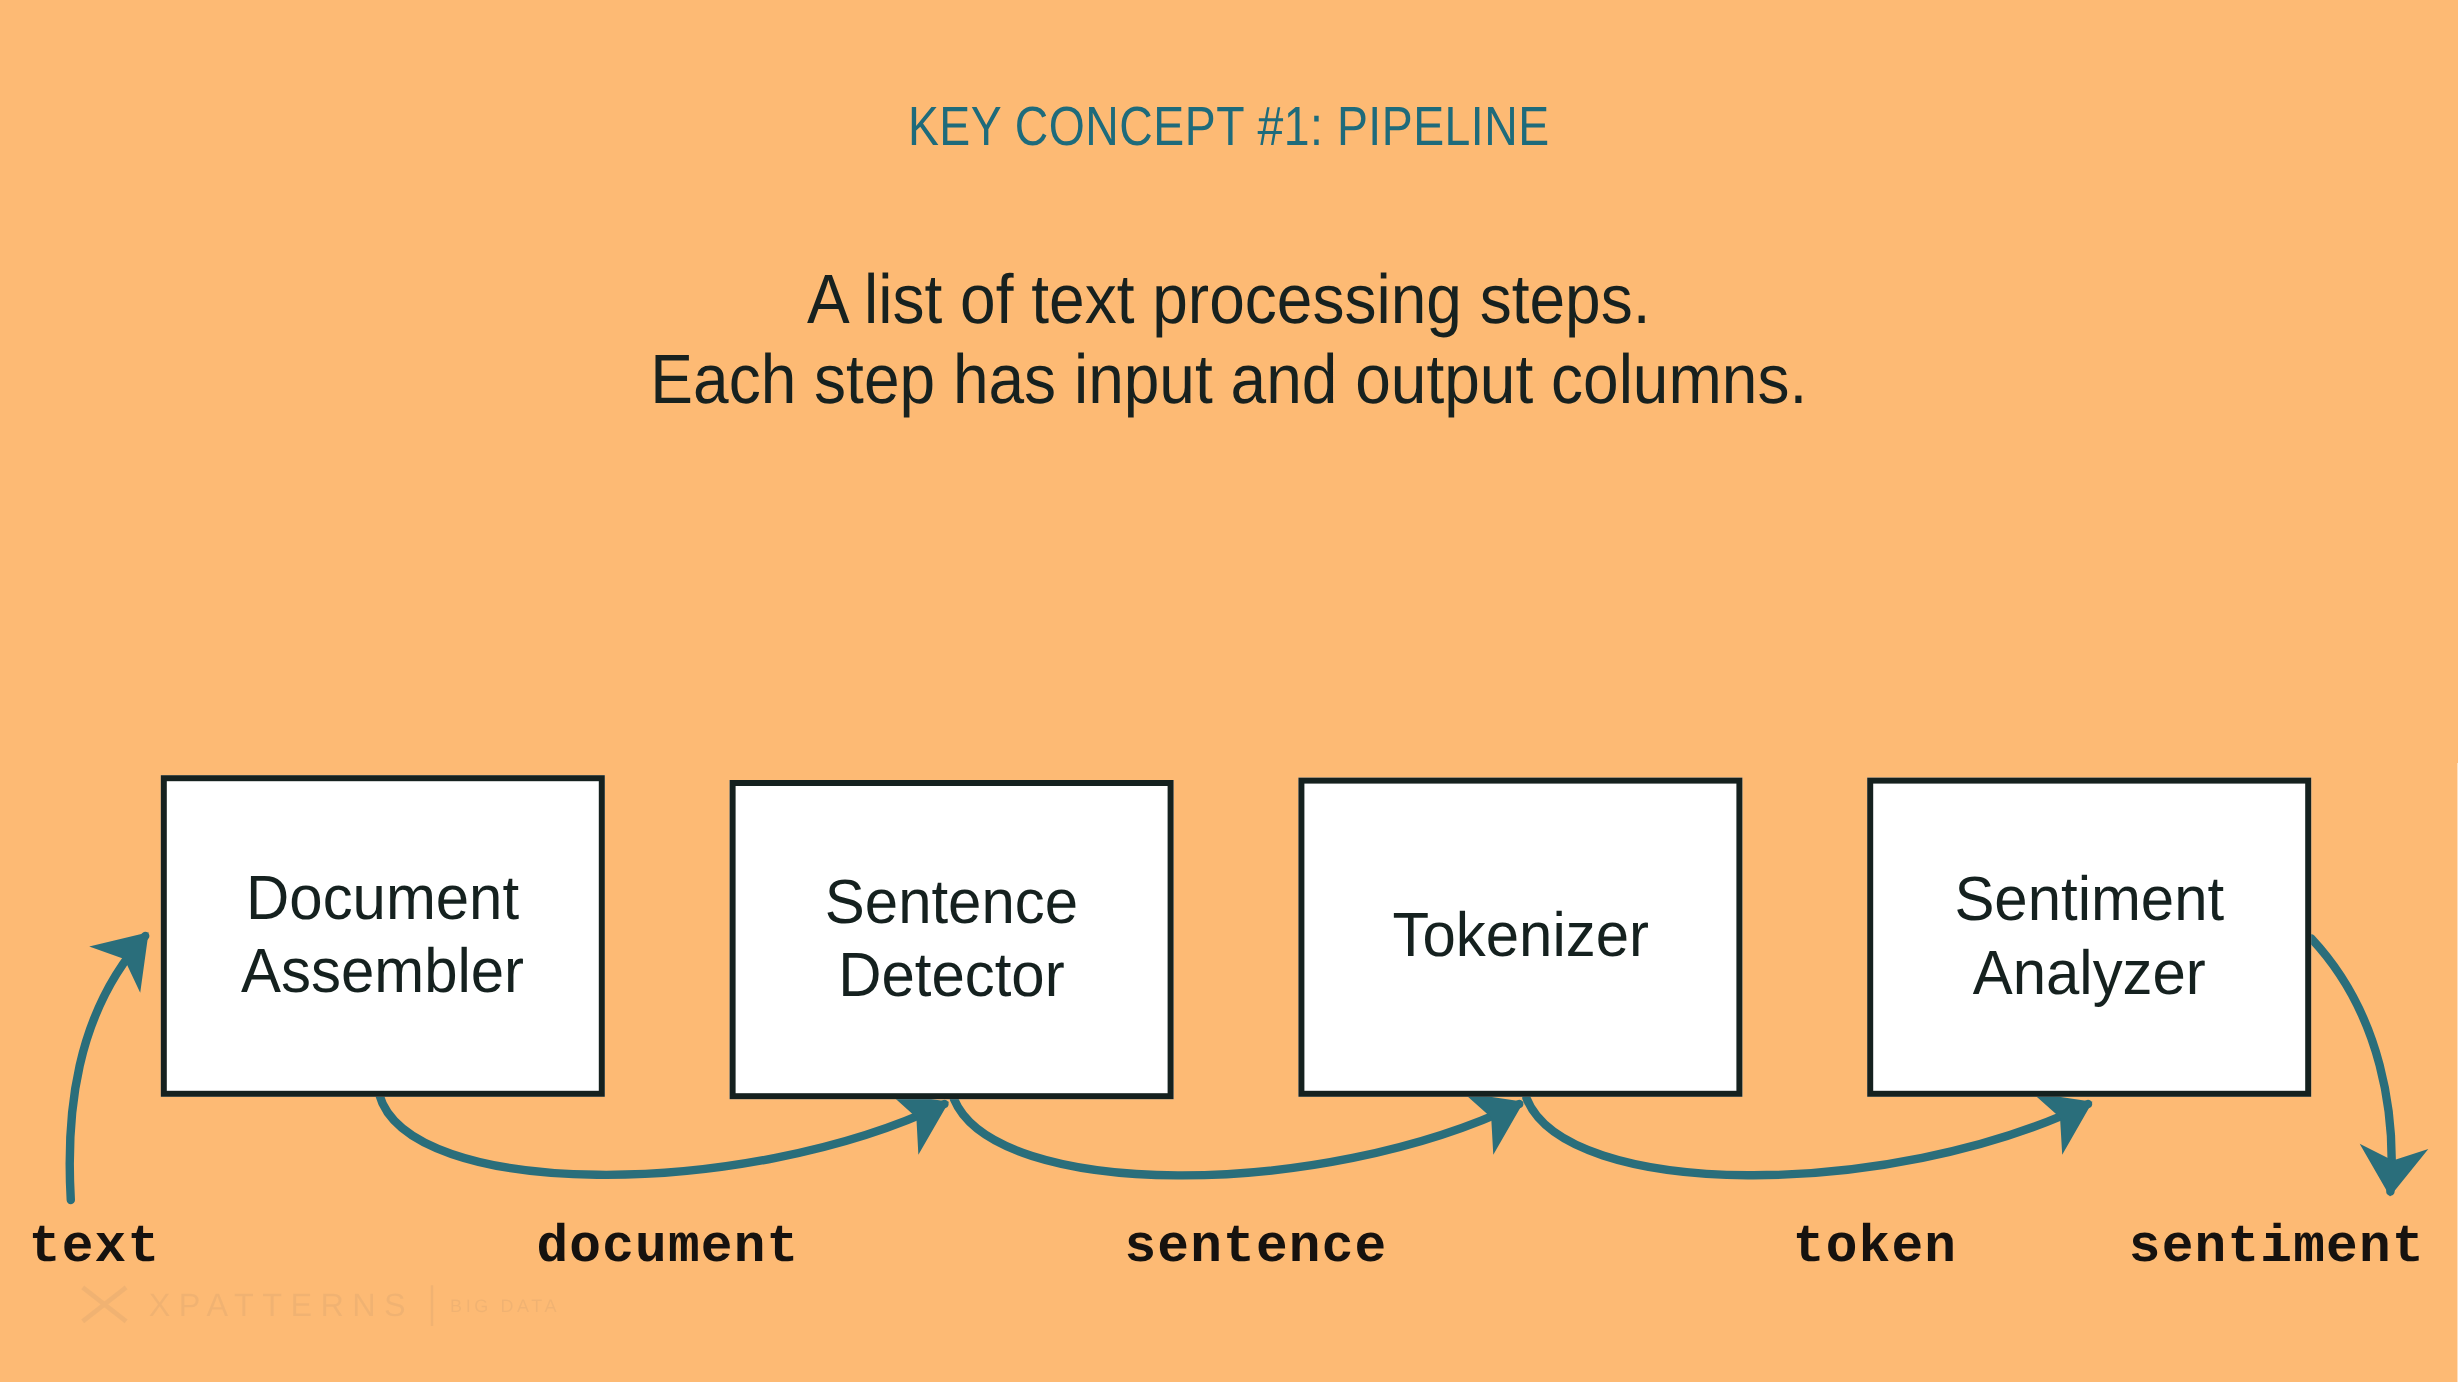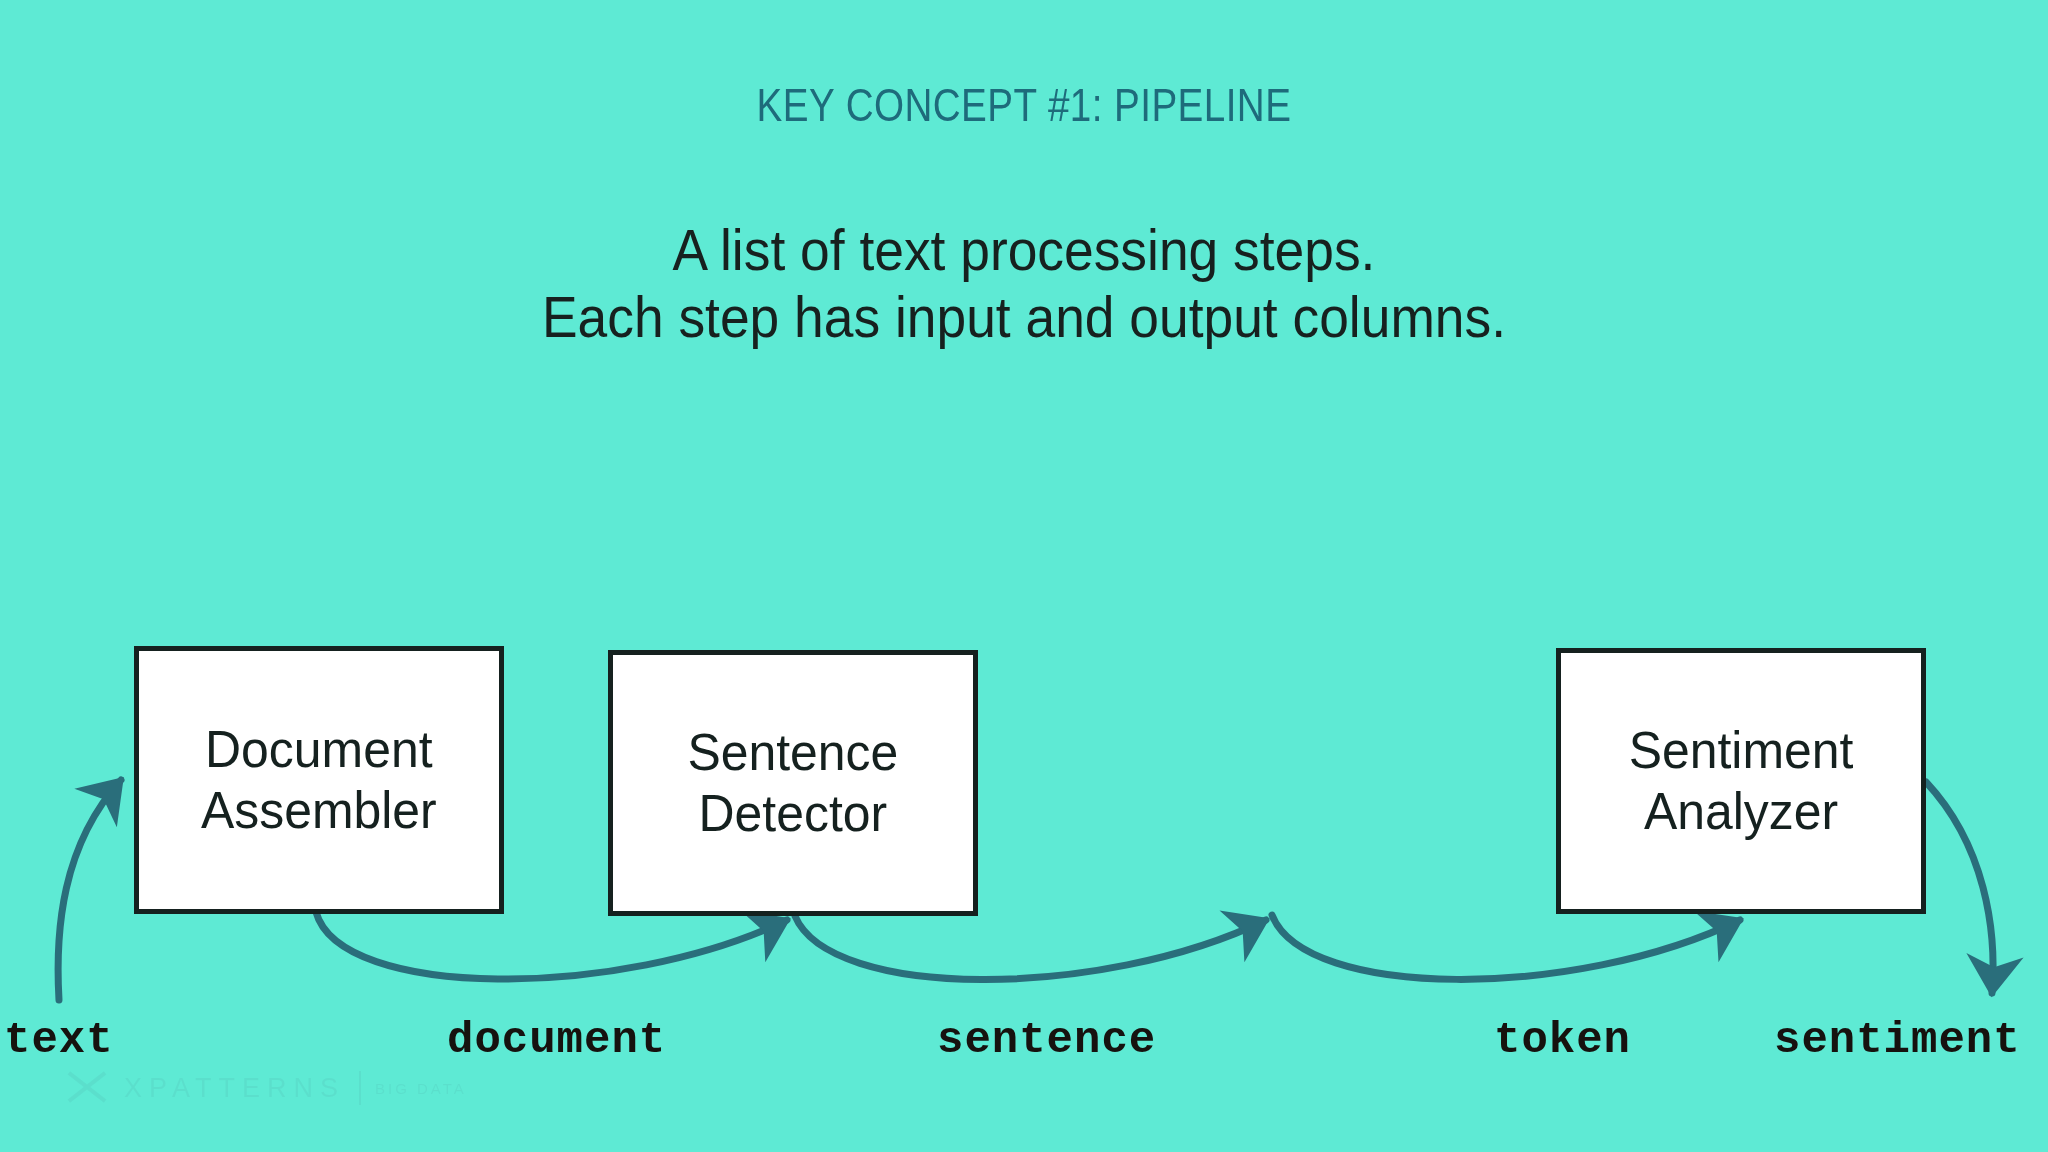--- a/index.html
+++ b/index.html
@@ -12,21 +12,21 @@
     height: 1152px;
     position: relative;
     overflow: hidden;
     font-family: "Liberation Sans", sans-serif;
     -webkit-font-smoothing: antialiased;
   }
 
   .slide {
     position: absolute;
     inset: 0;
-    background: #5eead4;
+    background: #fdba74;
     text-decoration: underline;
   }
 
   
   .title {
     position: absolute;
     top: 78px;
     left: 0;
     width: 2048px;
     text-align: center;
@@ -99,21 +99,21 @@
   .col-label {
     position: absolute;
     color: #16120f;
     font-family: "Liberation Mono", "DejaVu Sans Mono", monospace;
     font-weight: 700;
     font-size: 44px;
     letter-spacing: 1px;
     white-space: nowrap;
     z-index: 4;
   }
-  #col-label-0 { left: 4px;   top: 1015px; }
+  #col-label-0 { left: 24px;   top: 1015px; }
   #col-label-1 { left: 447px;  top: 1015px; }
   #col-label-2 { left: 937px;  top: 1015px; }
   #col-label-3 { left: 1494px; top: 1015px; }
   #col-label-4 { left: 1774px; top: 1015px; }
 
   
   .watermark {
     position: absolute;
     left: 62px;
     top: 1062px;
@@ -193,20 +193,23 @@
   </svg>
 
   <div class="pipeline-box" id="box-0">
     <span class="box-label"><span>Document</span><br><span>Assembler</span></span>
   </div>
 
   <div class="pipeline-box" id="box-1">
     <span class="box-label"><span>Sentence</span><br><span>Detector</span></span>
   </div>
 
+  <div class="pipeline-box" id="box-2">
+    <span class="box-label"><span>Tokenizer</span></span>
+  </div>
 
   <div class="pipeline-box" id="box-3">
     <span class="box-label"><span>Sentiment</span><br><span>Analyzer</span></span>
   </div>
 
   <div class="col-label" id="col-label-0">text</div>
   <div class="col-label" id="col-label-1">document</div>
   <div class="col-label" id="col-label-2">sentence</div>
   <div class="col-label" id="col-label-3">token</div>
   <div class="col-label" id="col-label-4">sentiment</div>

